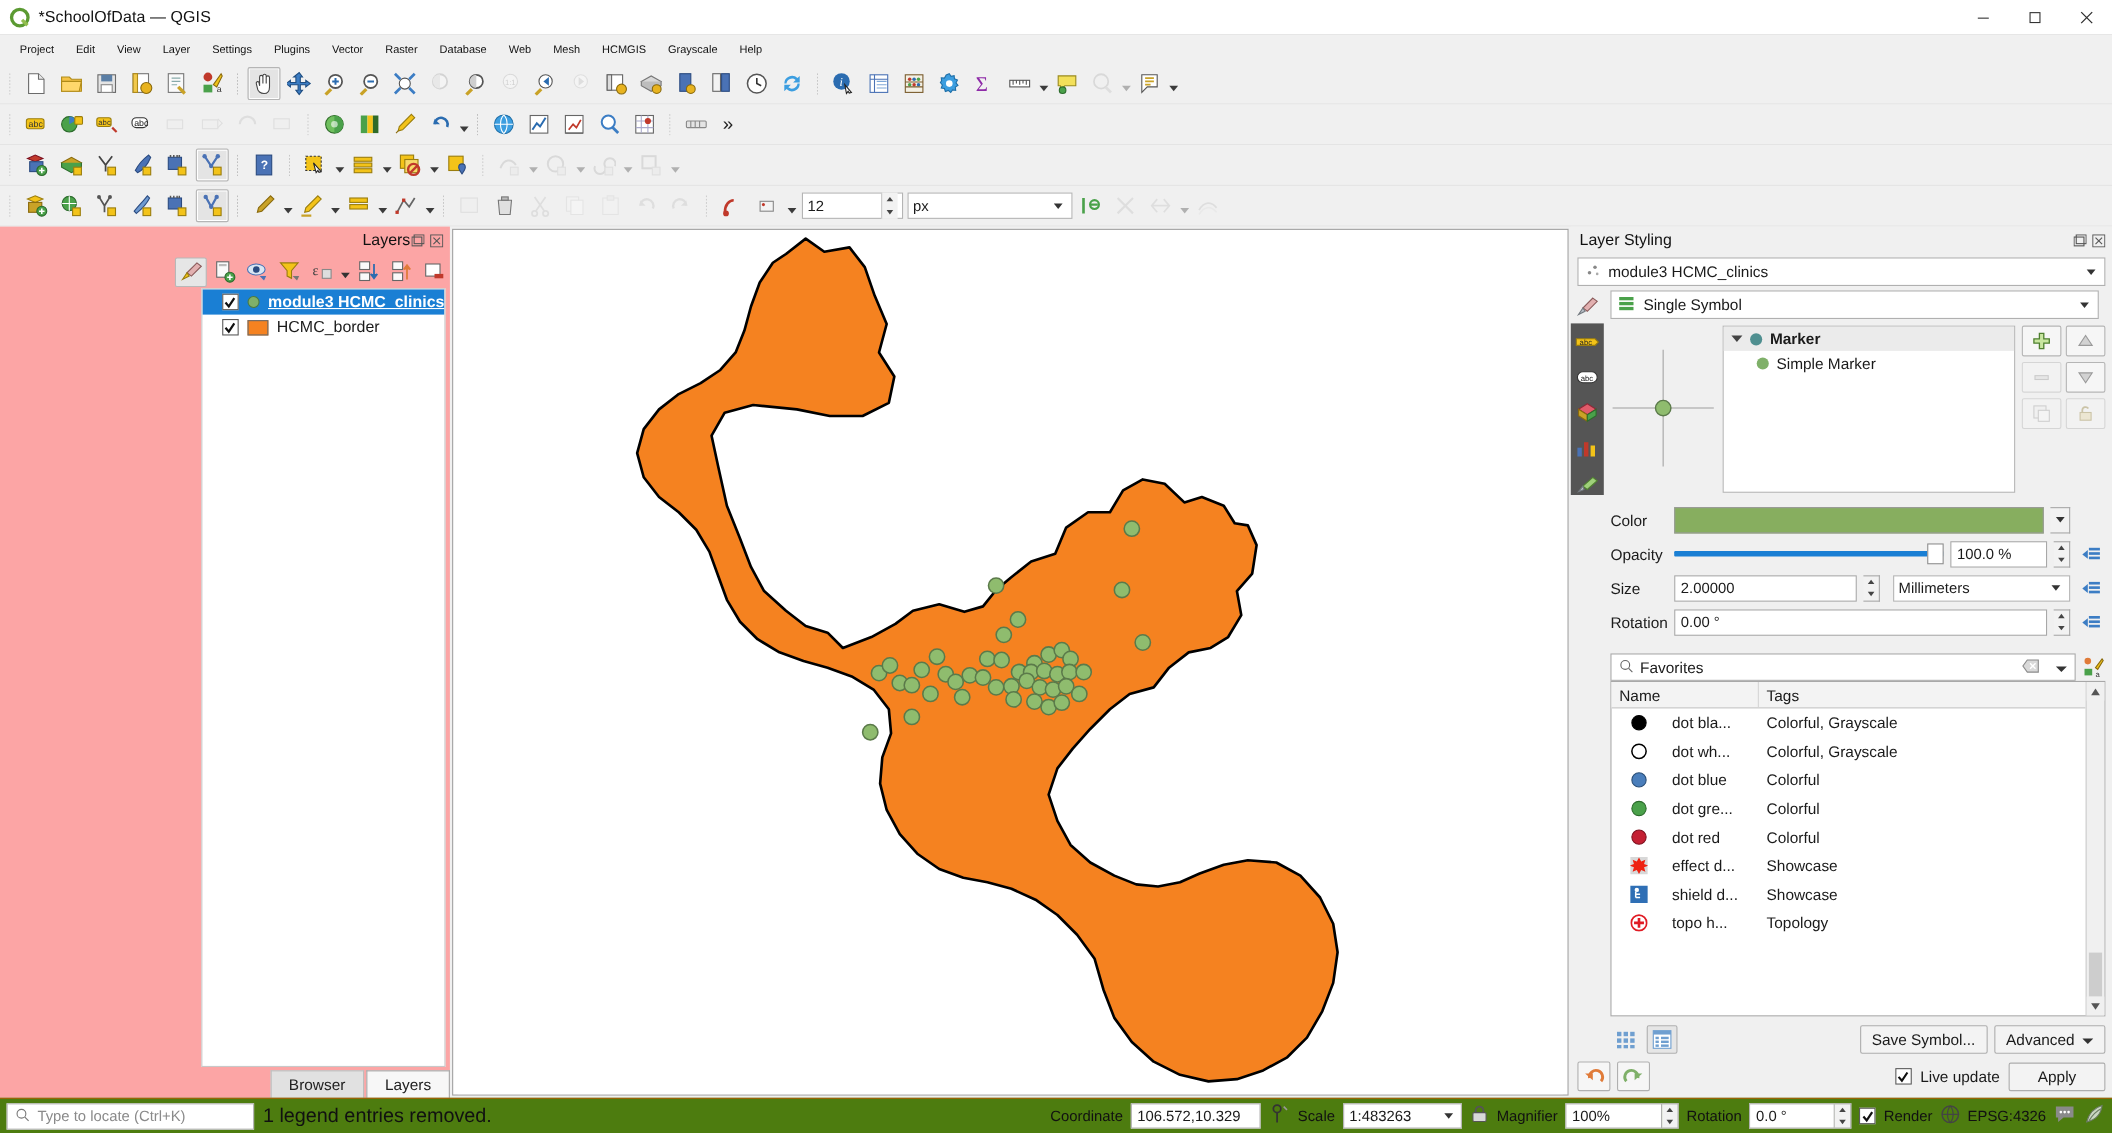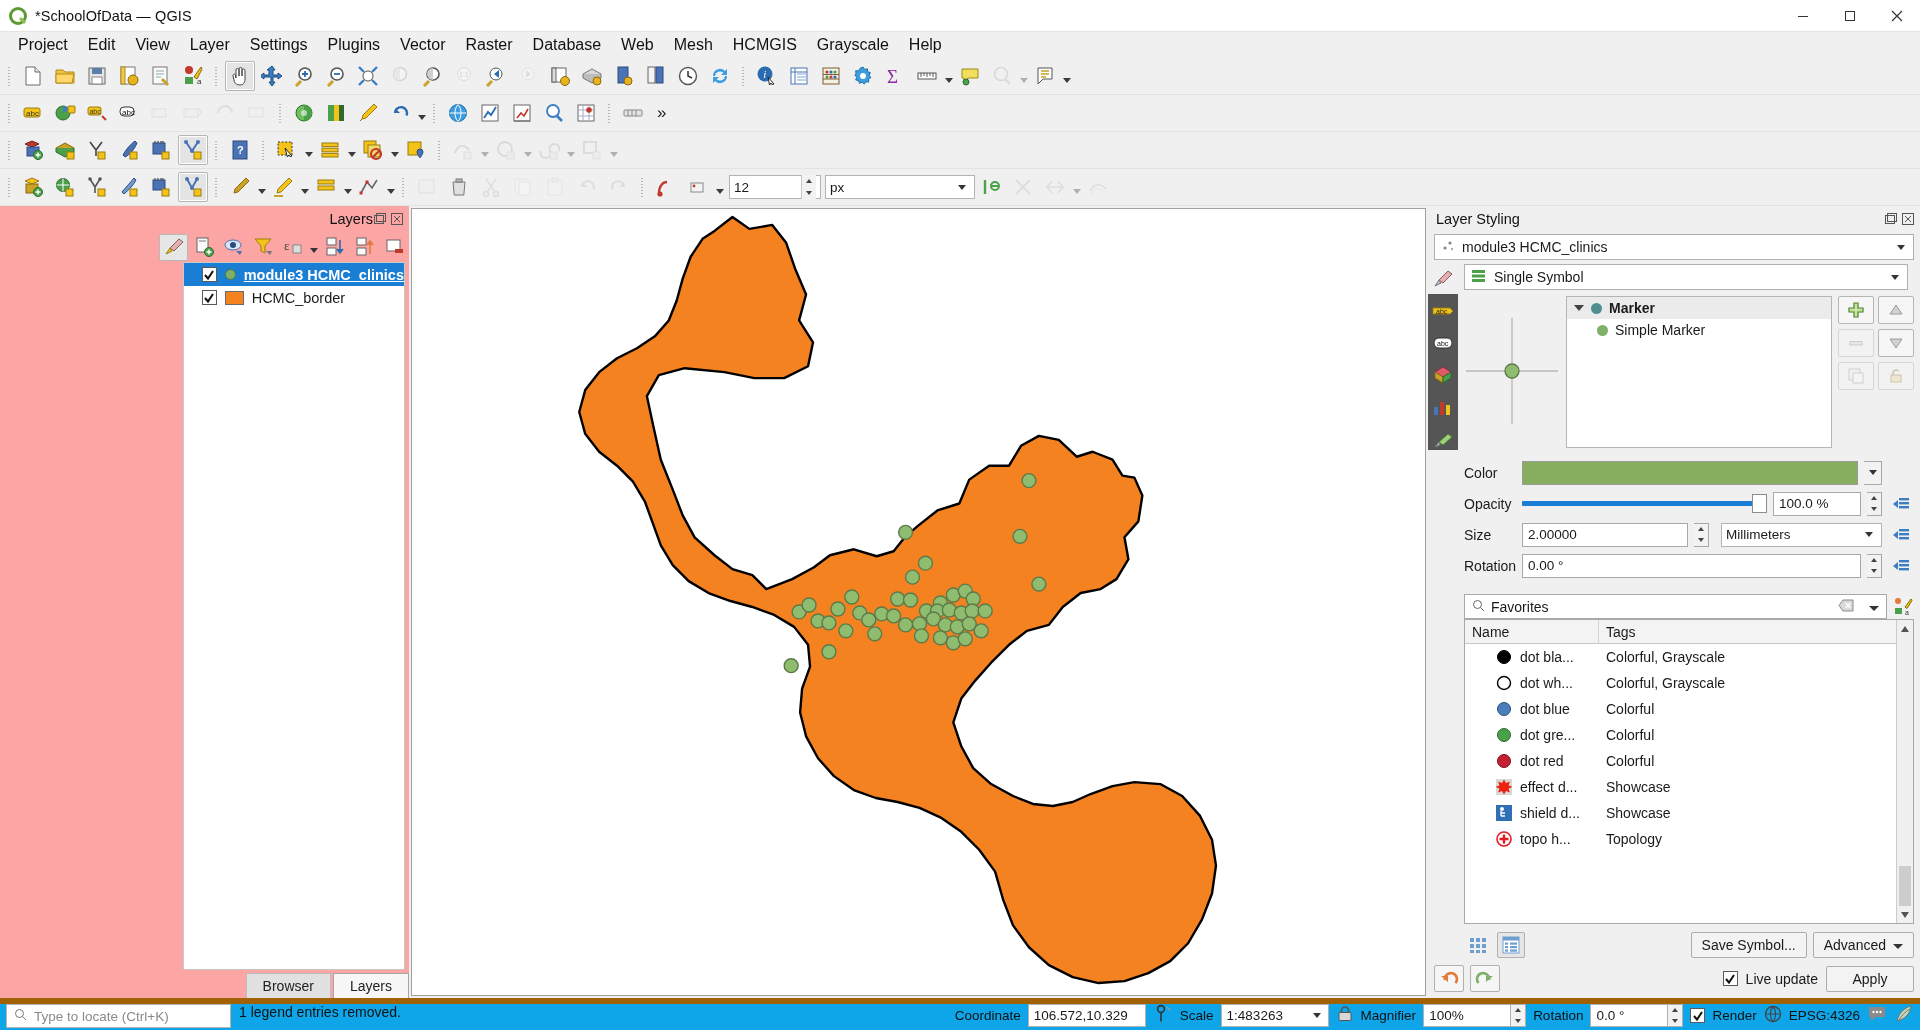--- a/index.html
+++ b/index.html
@@ -28,21 +28,21 @@
     content:""; position:absolute; width:7px;height:3px;background:#93be4e;
     right:-2px; bottom:0px; transform:rotate(45deg);
   }
   .title-text { font-size:14.5px; color:#111; letter-spacing:0.1px; }
   .win-btns { margin-left:auto; display:flex; height:32px; }
   .win-btn { width:47px; height:32px; display:flex; align-items:center; justify-content:center; color:#333; }
   .win-btn svg { display:block; }
 
   
   .menubar { height:26px; background:#f0f0f0; display:flex; align-items:center; padding-left:8px; flex:0 0 26px; }
-  .menu-item { padding:3px 10px; font-size:16px; color:#111; white-space:nowrap; }
+  .menu-item { padding:3px 10px; font-size:10px; color:#111; white-space:nowrap; }
 
   
   .toolbar-row {
     display:flex; align-items:center; background:#f0f0f0;
     height:37px; flex:0 0 37px; border-bottom:1px solid #e3e3e3;
     padding-left:2px; overflow:hidden;
   }
   .tb-grip { width:9px; height:26px; margin:0 3px; position:relative; flex:0 0 9px; }
   .tb-grip::before{
     content:""; position:absolute; left:3px; top:3px; width:2px; height:20px;
@@ -161,21 +161,21 @@
   .lib-search-row{ display:flex; align-items:center; gap:5px;}
   .lib-search{ flex:1 1 auto; height:25px;border:1px solid #a8a8a8;background:#fff;display:flex;align-items:center;gap:6px;padding:0 4px 0 7px;font-size:14px;}
   .lib-search .clear{ margin-left:auto; }
   .lib-table{ border:1px solid #a8a8a8; background:#fff; flex:1 1 auto; display:flex; min-height:0;}
   .lt-main{ flex:1 1 auto; display:flex; flex-direction:column; min-width:0;text-align:right;}
   .lt-head{ display:flex; height:24px; background:#f3f3f3; border-bottom:1px solid #c6c6c6; font-size:14px; align-items:center;}
   .lt-head div{ padding-left:7px; }
   .lt-c1{ width:134px; flex:0 0 134px; border-right:1px solid #d5d5d5; height:100%; display:flex; align-items:center;}
   .lt-body{ flex:1 1 auto; overflow:hidden;}
   .lt-row{ display:flex; height:26px; align-items:center; font-size:14px;}
-  .lt-row .nm{ width:134px; flex:0 0 134px; display:flex; align-items:center; gap:7px; padding-left:30px;}
+  .lt-row .nm{ width:134px; flex:0 0 134px; display:flex; align-items:center; gap:21px; padding-left:16px;}
   .lt-row .tg{ padding-left:7px; }
   .sw{ width:18px;height:18px;flex:0 0 18px; display:flex;align-items:center;justify-content:center;}
   .lt-scroll{ width:17px; flex:0 0 17px; background:#f0f0f0; border-left:1px solid #ccc; display:flex; flex-direction:column; }
   .lt-sbtn{ height:17px; background:#f0f0f0; display:flex;align-items:center;justify-content:center;}
   .lt-sbtn.up::after{content:"";border-left:4px solid transparent;border-right:4px solid transparent;border-bottom:6px solid #555;}
   .lt-sbtn.dn::after{content:"";border-left:4px solid transparent;border-right:4px solid transparent;border-top:6px solid #555;}
   .lt-thumb{ margin:auto 2px 0 2px; height:40px; background:#cdcdcd; }
 
   .lib-footer{ display:flex; align-items:center; height:34px; gap:5px; margin-top:4px;}
   .viewbtn{width:28px;height:26px;border:1px solid transparent;border-radius:2px;display:flex;align-items:center;justify-content:center;}
@@ -185,23 +185,23 @@
   .lr-row{ display:flex; align-items:center; gap:8px; height:30px; font-weight:bold; font-size:14.5px;}
   .lr-caret{ width:10px; display:flex; align-items:center; justify-content:center;}
   .lr-caret::after{content:"";border-top:5px solid transparent;border-bottom:5px solid transparent;border-left:6px solid #333;}
 
   .ls-bottom{ display:flex; align-items:center; gap:6px; padding:3px 6px 6px 6px;}
   .undo-btn{ width:30px;height:27px;border:1px solid #b0b0b0;background:#f6f6f6;border-radius:2px;display:flex;align-items:center;justify-content:center;}
   .ls-bottom .right{ margin-left:auto; display:flex; align-items:center; gap:8px;}
   .chk{ width:15px;height:15px;border:1px solid #5a5a5a;background:#fff;display:flex;align-items:center;justify-content:center;flex:0 0 15px;}
 
   
-  .statusbar{ height:32px; flex:0 0 32px; display:flex; align-items:flex-start; background:#0ea5e9; border-top:6px solid #a16207; padding:0 6px; gap:8px;}
+  .statusbar{ height:32px; flex:0 0 32px; display:flex; align-items:center; background:#4d7c0f; border-top:1px solid #a16207; padding:0 6px; gap:8px;}
   .locator{ width:225px; height:24px; border:1px solid #b4b4b4; background:#fff; display:flex; align-items:center; gap:7px; padding-left:7px; font-size:13.5px; color:#8a8a8a;}
-  .status-msg{ font-size:14px; color:#111; }
+  .status-msg{ font-size:18px; color:#111; }
   .sb-right{ margin-left:auto; display:flex; align-items:center; gap:7px; font-size:13.5px;}
   .sb-lbl{ font-size:13.5px; color:#111; }
   .sb-field{ height:23px; border:1px solid #b0b0b0; background:#fff; display:flex; align-items:center; padding:0 5px; font-size:13.5px;}
   .sb-combo{ height:23px; border:1px solid #b0b0b0; background:#fff; display:flex; align-items:center; padding:0 2px 0 5px; font-size:13.5px;}
   .sb-combo .cb-arrow{ width:18px; display:flex; align-items:center; justify-content:center; margin-left:6px;}
   .sb-combo .cb-arrow::after{content:"";border-left:4px solid transparent;border-right:4px solid transparent;border-top:5px solid #333;}
 </style>
 </head>
 <body>
 

